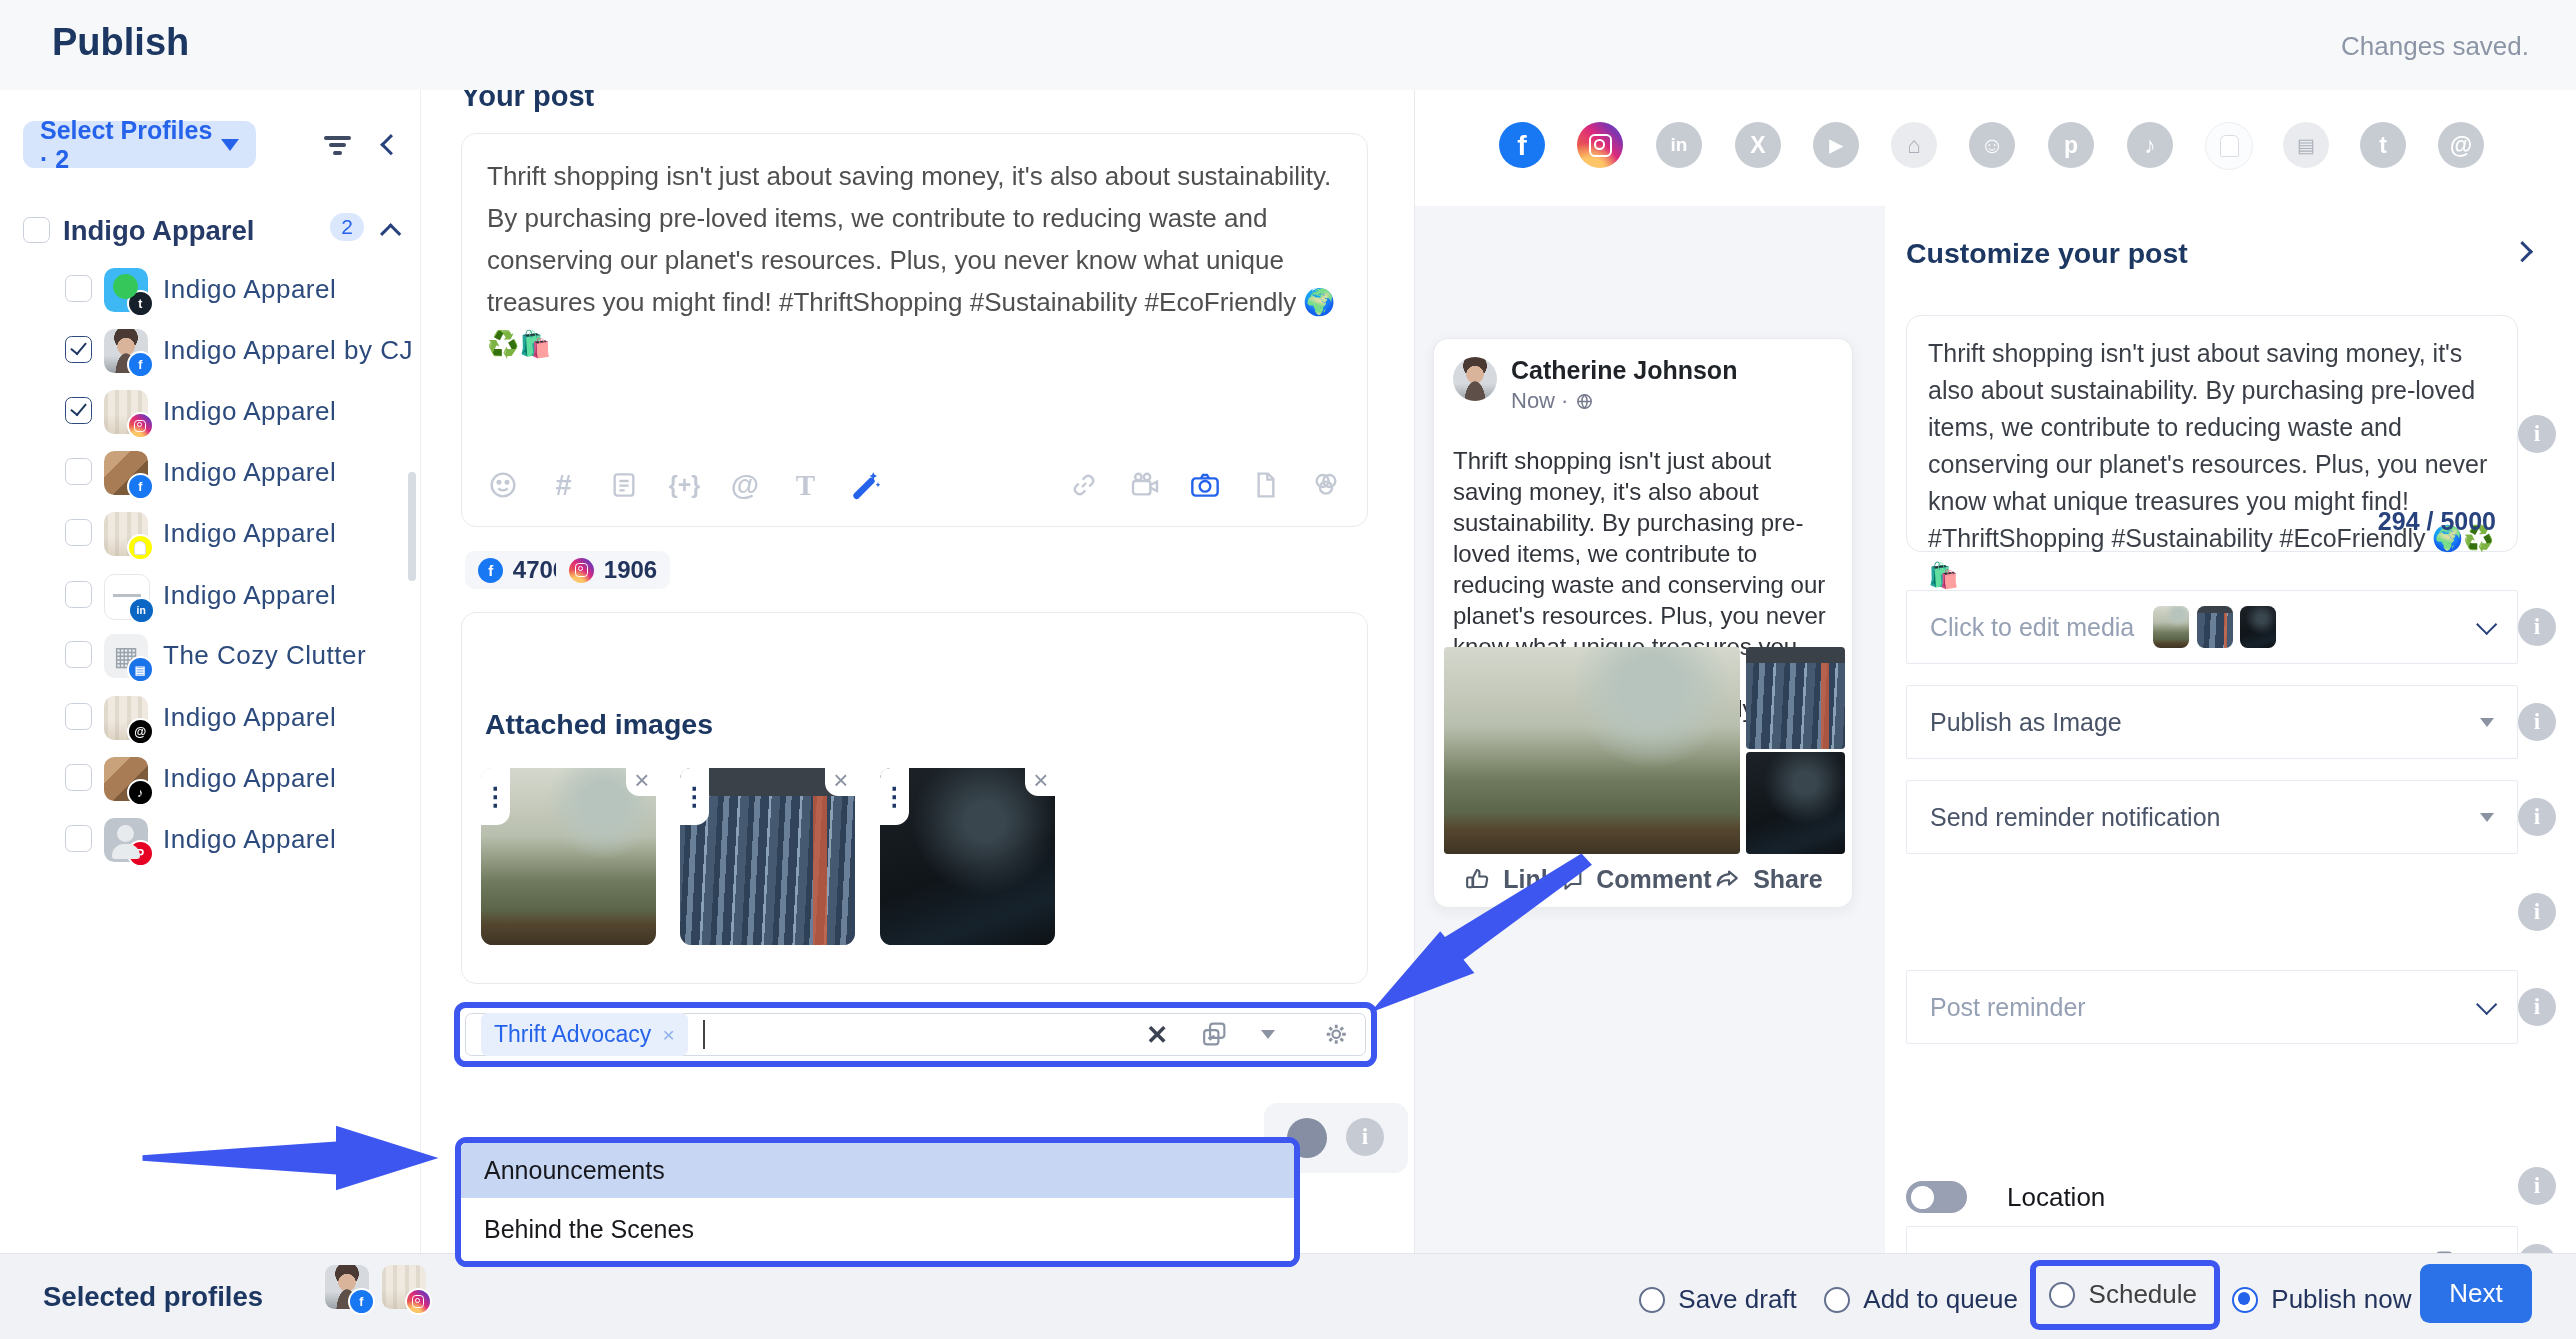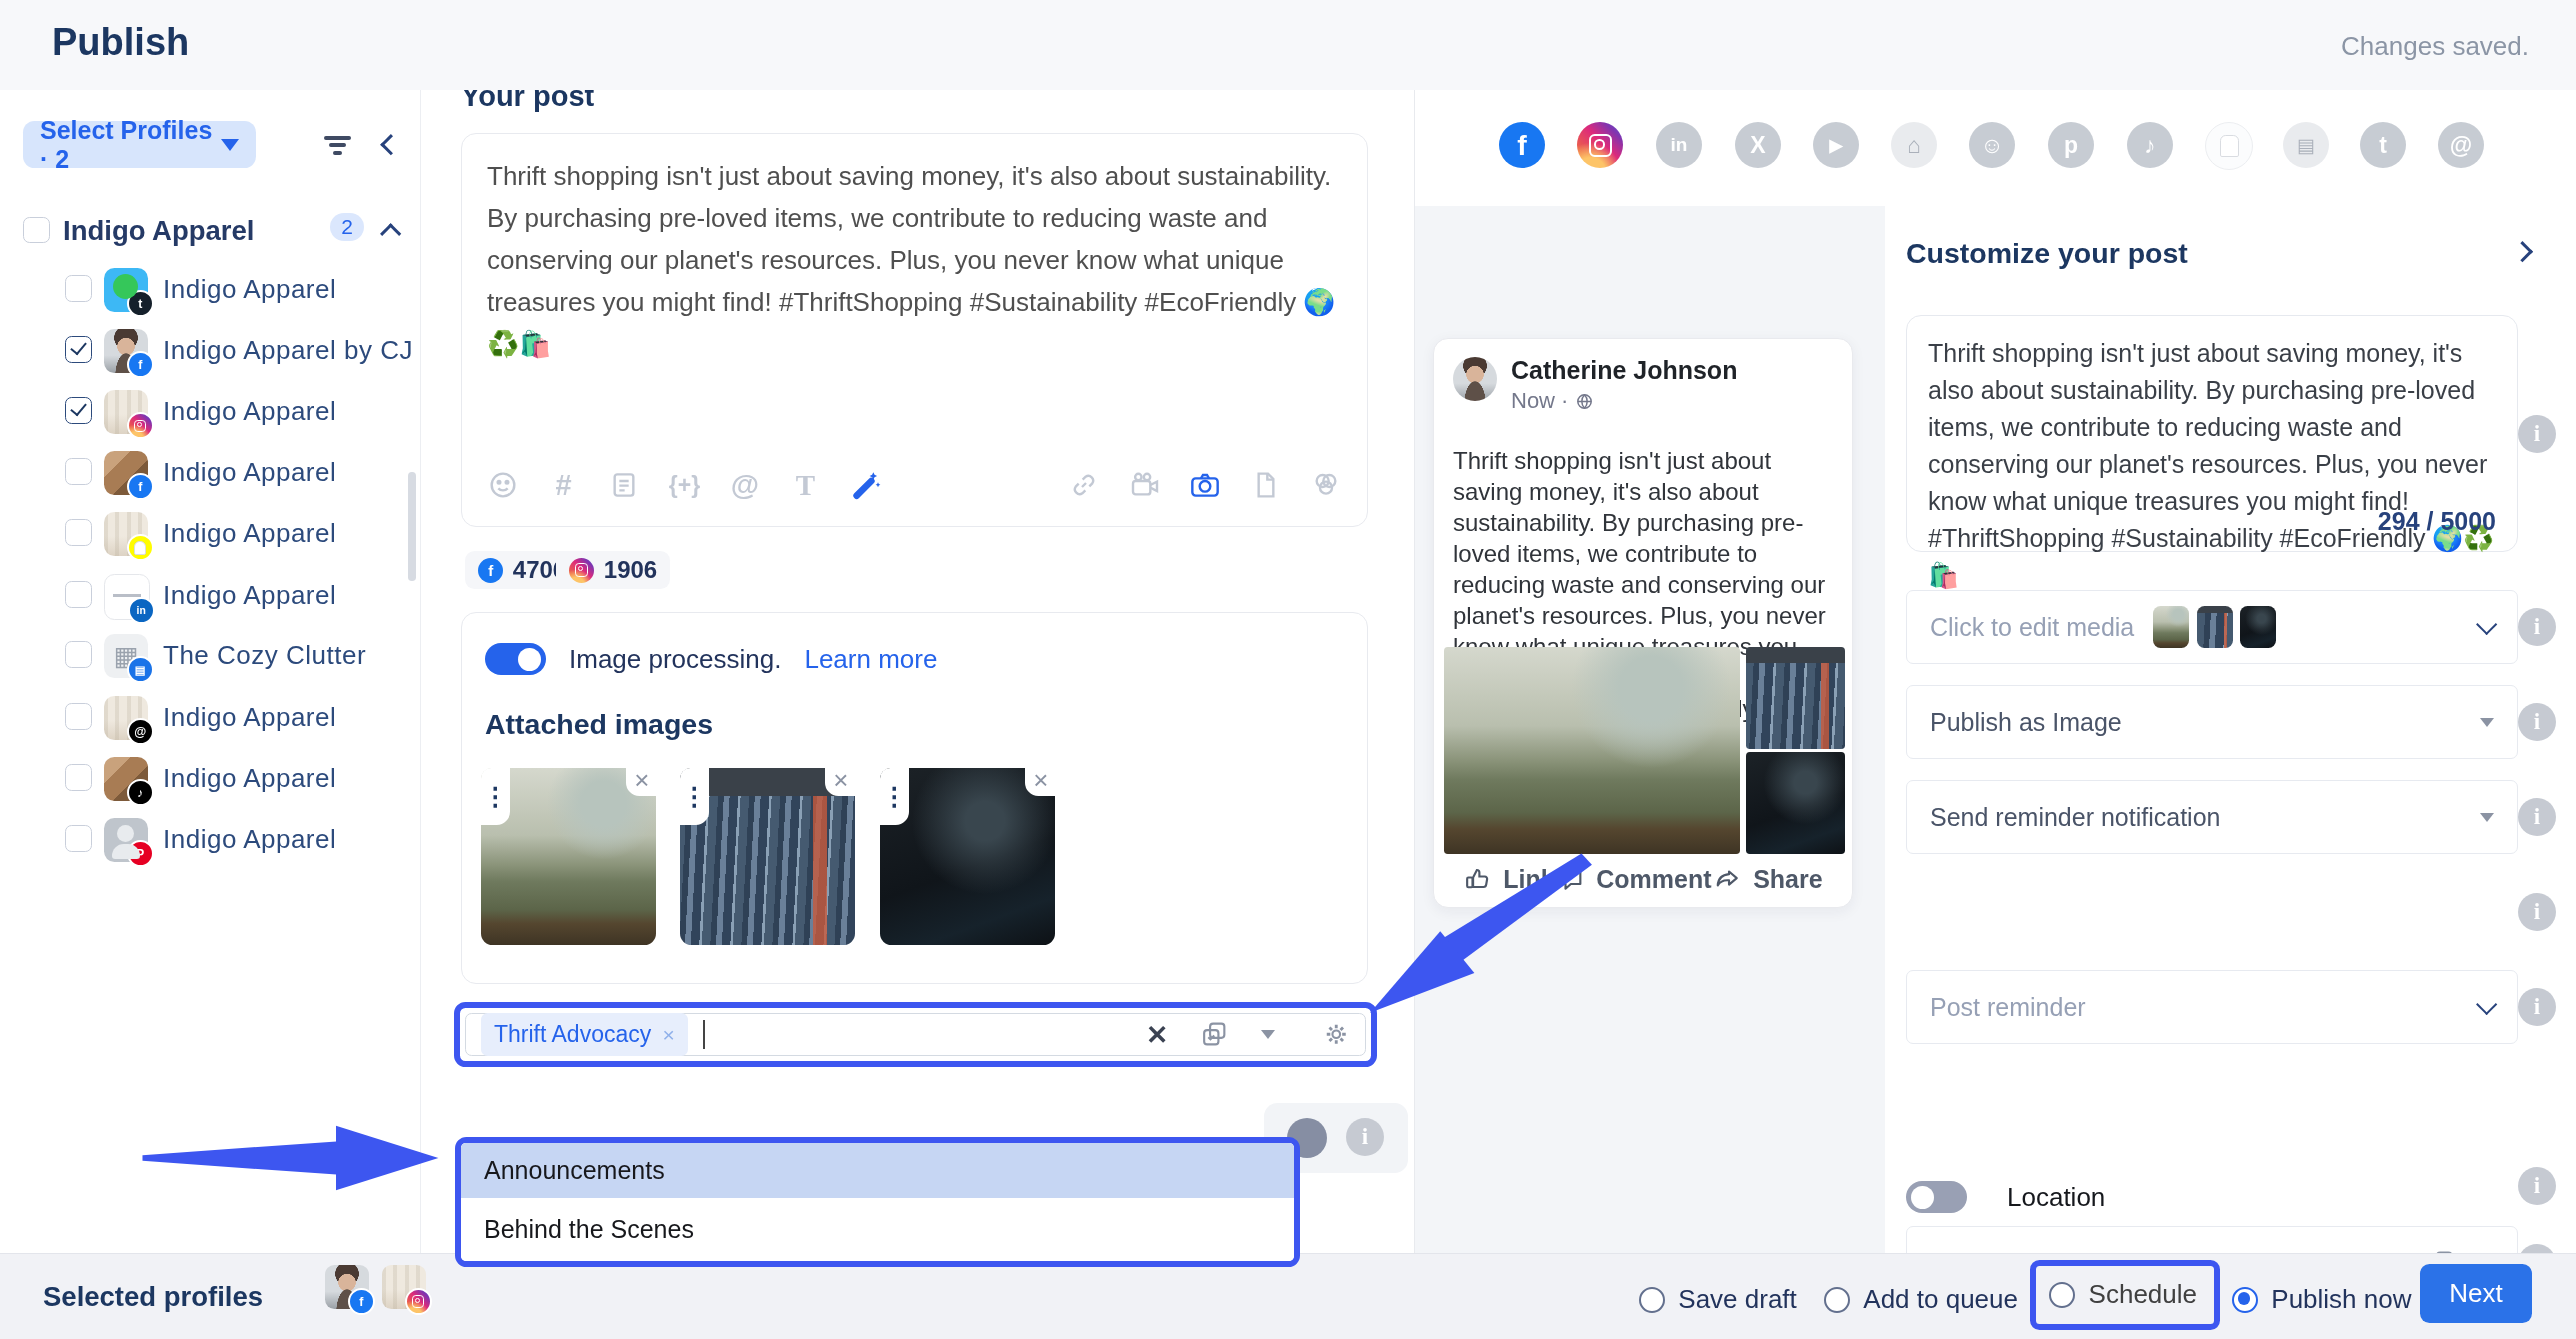--- a/index.html
+++ b/index.html
@@ -110,21 +110,21 @@
   .fbgrid .sm2{position:absolute;left:302px;top:105px;width:99px;height:102px;border-radius:3.8px;}
   .fbactions{position:absolute;left:0;bottom:13.3px;width:100%;display:flex;justify-content:space-around;padding:0 28.5px;box-sizing:border-box;}
   .fbact{display:flex;align-items:center;gap:11.4px;color:#4e5868;font-size:25px;font-weight:bold;cursor:pointer;}
   .fbact svg{width:28.5px;height:28.5px;stroke:#4e5868;fill:none;stroke-width:1.8;}
   
   .custwrap{position:absolute;left:470px;top:116px;width:692px;height:1047px;background:#fff;}
   .custhead{position:absolute;left:21px;top:31px;font-size:28.5px;font-weight:bold;color:#1c3761;}
   .custchev{position:absolute;right:47px;top:38px;}
   .custbox{position:absolute;left:21px;top:109px;width:612px;height:237px;border:1.9px solid #e6e9ef;border-radius:15px;box-sizing:border-box;padding:19px 21px;font-size:25px;line-height:37px;color:#3a3f47;}
   .counter{position:absolute;right:21px;bottom:11.4px;font-size:25px;font-weight:bold;color:#27427c;}
-  .crow{position:absolute;left:21px;width:612px;height:74px;border:1.9px solid #e7eaf0;border-radius:7px;box-sizing:border-box;display:flex;align-items:center;padding:0 23px;cursor:pointer;background:#fff;}
+  .crow{position:absolute;left:21px;width:612px;height:74px;border:1.9px solid #e7eaf0;border-radius:2px;box-sizing:border-box;display:flex;align-items:center;padding:0 23px;cursor:pointer;background:#fff;}
   .crow .lbl-filled{font-size:25px;color:#4a5468;}
   .crow .lbl-ph{font-size:25px;color:#96a0b5;}
   .crow .right{margin-left:auto;display:flex;align-items:center;gap:25px;}
   .crow svg{width:28.5px;height:28.5px;stroke:#8b93a3;fill:none;stroke-width:1.8;}
   .navchev{display:inline-block;width:13.3px;height:13.3px;border-right:2.8px solid #27427c;border-bottom:2.8px solid #27427c;transform:rotate(45deg);margin-top:-5.7px;}
   .mthumb{width:36px;height:42px;border-radius:7.6px;display:inline-block;margin-left:7.6px;}
   .iright{position:absolute;left:633px;}
   .locrow{position:absolute;left:21px;top:954px;width:612px;height:53px;display:flex;align-items:flex-end;gap:40px;}
   .loclbl{font-size:26px;color:#16181d;}
   
@@ -314,25 +314,20 @@
     <span>4706</span>
   </div>
   <div class="countchip" style="left:556px;top:551px;">
     <span class="mini b-ig">
         <span class="igcam" style="width:11.4px;height:11.4px;"></span>
       </span>
     <span>1906</span>
   </div>
 
   <div class="card" style="left:461px;top:612px;width:907px;height:372px;">
-    <div class="abs" style="left:23px;top:30px;display:flex;align-items:center;gap:23px;">
-      <span class="toggle on"></span>
-      <span class="iplabel">Image processing.</span>
-      <span class="learn">Learn more</span>
-    </div>
     <div class="attachhead">Attached images</div>
     <div class="thumb img-sofa" style="left:19px;">
       <span class="handle">⋮</span>
       <span class="closex">×</span>
     </div>
     <div class="thumb img-jeans" style="left:218px;">
       <span class="handle">⋮</span>
       <span class="closex">×</span>
     </div>
     <div class="thumb img-dark" style="left:418px;">

